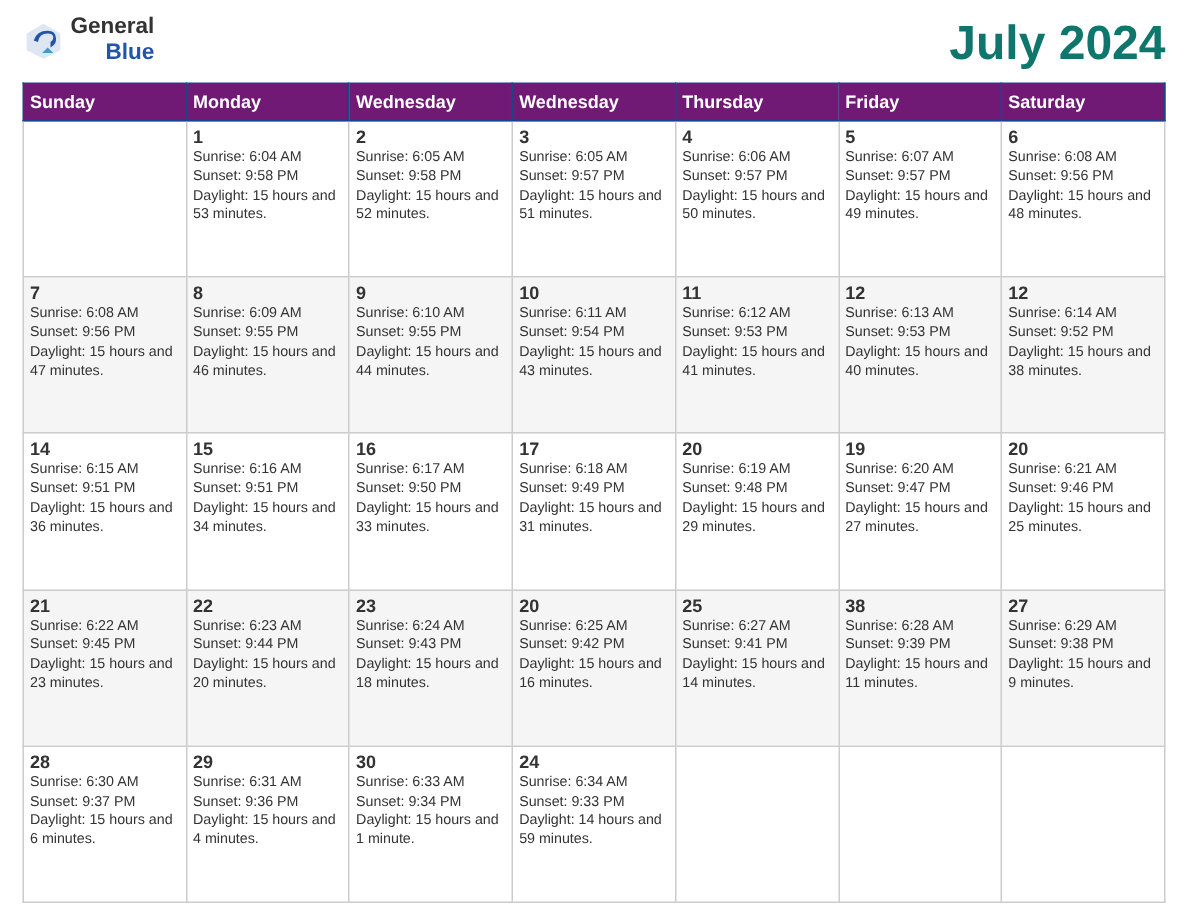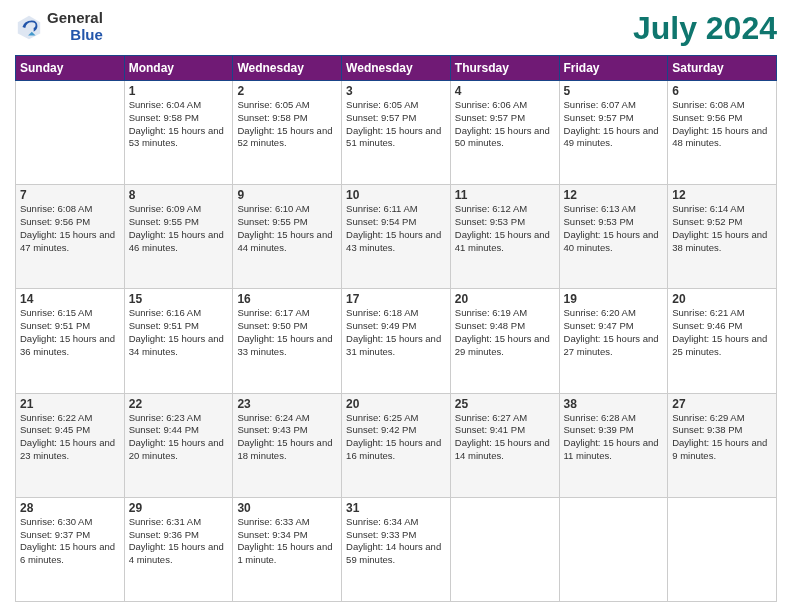--- a/index.html
+++ b/index.html
@@ -319,21 +319,21 @@
             Sunrise: 6:31 AM<br>Sunset: 9:36 PM<br>Daylight: 15 hours and 4 minutes.
           </div>
           </td>
           <td>
             <span class="day-num">30</span>
           <div class="day-info">
             Sunrise: 6:33 AM<br>Sunset: 9:34 PM<br>Daylight: 15 hours and 1 minute.
           </div>
           </td>
           <td>
-            <span class="day-num">31</span>
+            <span class="day-num">24</span>
           <div class="day-info">
             Sunrise: 6:34 AM<br>Sunset: 9:33 PM<br>Daylight: 14 hours and 59 minutes.
           </div>
           </td>
           <td class="empty-cell"></td>
           <td class="empty-cell"></td>
           <td class="empty-cell"></td>
         </tr>
       </tbody>
   </table>

